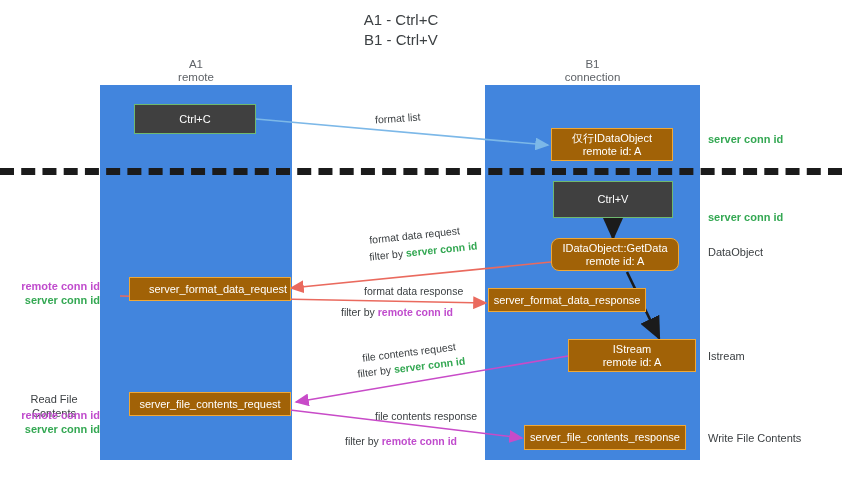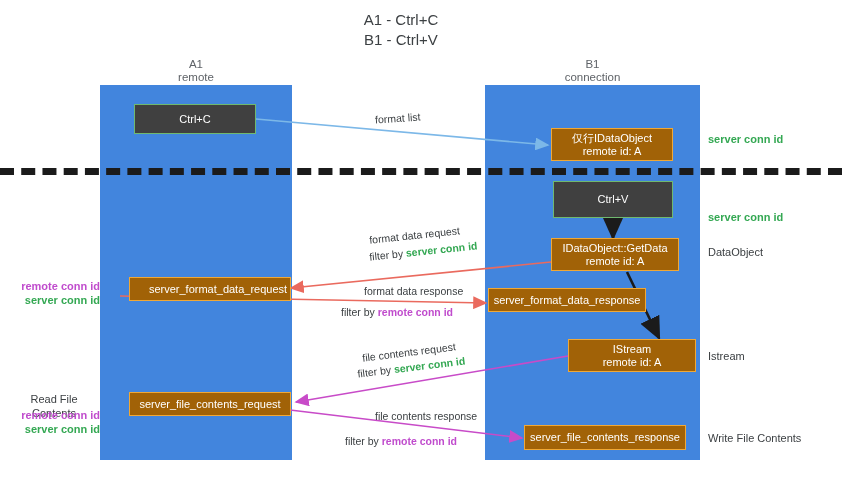--- a/index.html
+++ b/index.html
@@ -121,21 +121,21 @@
 
   <div class="abs box orange" style="left:551px;top:128px;width:122px;height:33px;">
     <div>仅行IDataObject</div>
     <div class="l2">remote id: A</div>
   </div>
 
   <div class="abs box green" style="left:553px;top:181px;width:120px;height:37px;">
     <div>Ctrl+V</div>
   </div>
 
-  <div class="abs box orange" style="left:551px;top:238px;width:128px;height:33px;">
+  <div class="abs box orange" style="left:551px;top:238px;width:128px;height:33px;border-radius:8px;">
     <div>IDataObject::GetData</div>
     <div class="l2">remote id: A</div>
   </div>
 
   <div class="abs box orange" style="left:568px;top:339px;width:128px;height:33px;">
     <div>IStream</div>
     <div class="l2">remote id: A</div>
   </div>
 
   <div class="abs box orange" style="left:129px;top:277px;width:162px;height:24px;padding-left:16px;">

